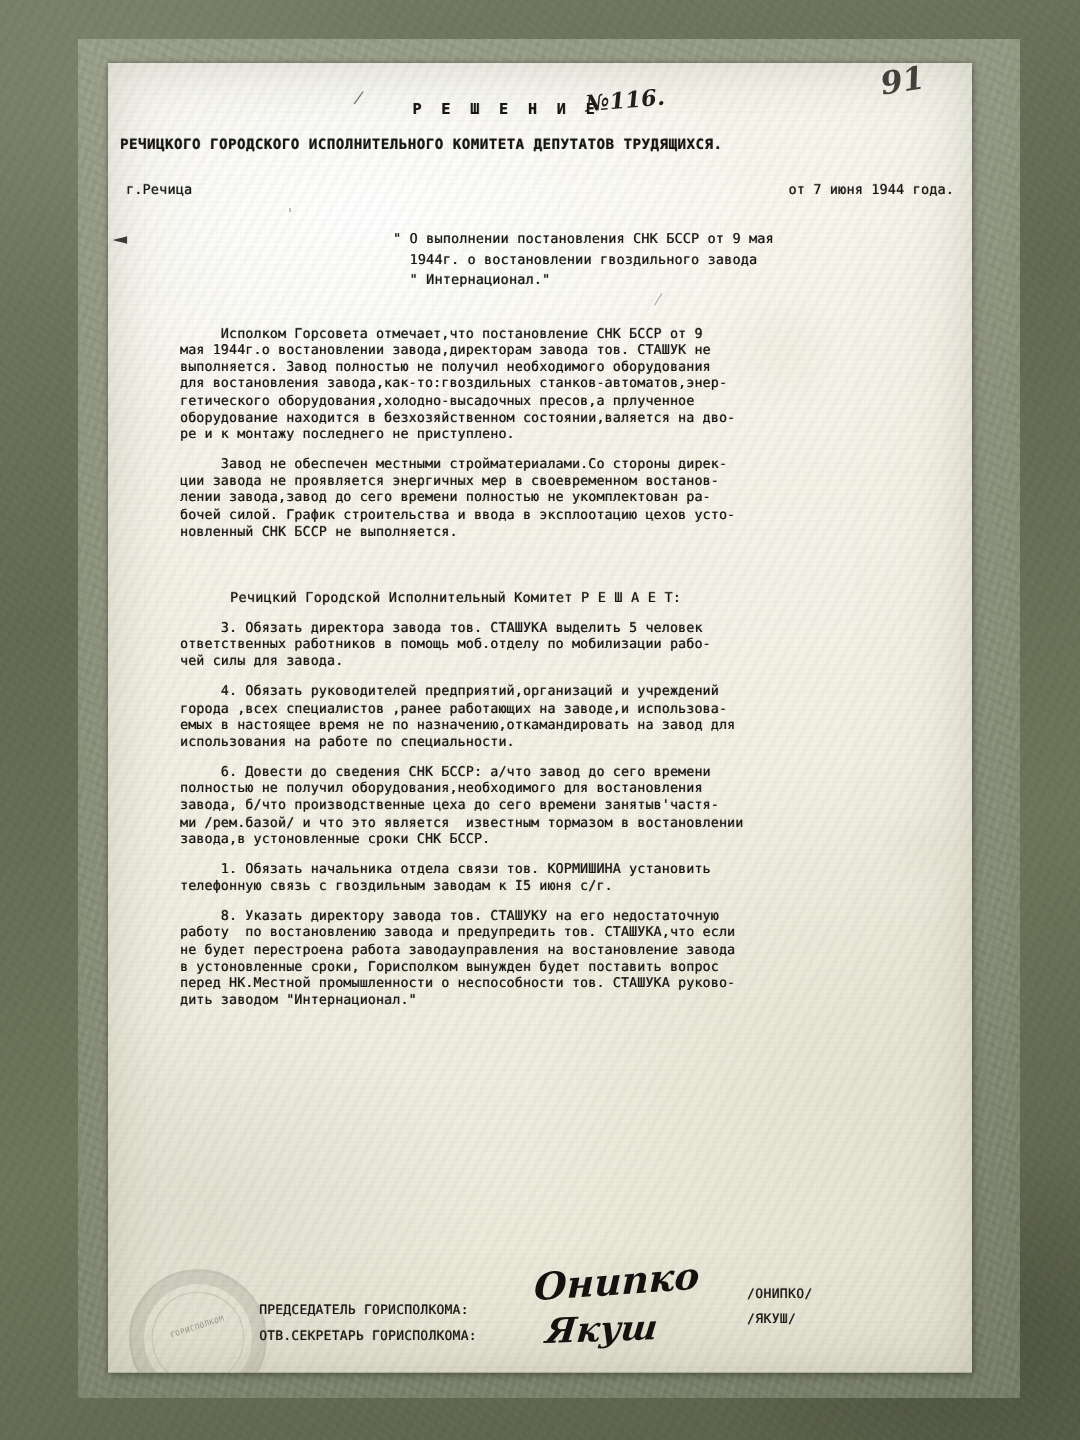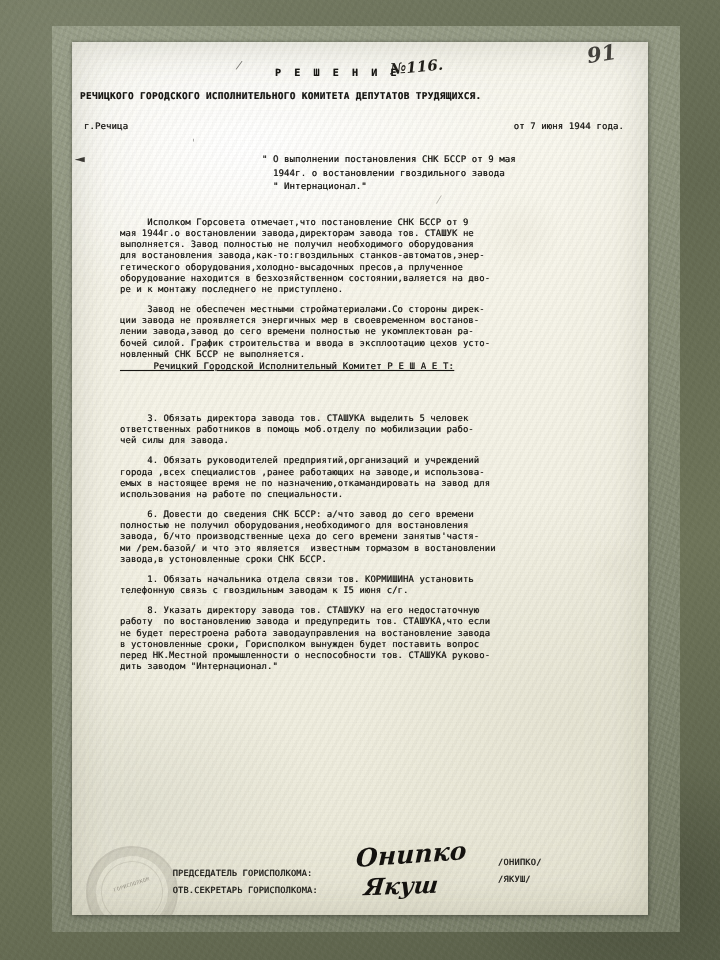--- a/index.html
+++ b/index.html
@@ -125,39 +125,39 @@
   #hdr-org{
     position:absolute; left:8px; top:49px;
     font-size:9.4px; letter-spacing:.35px; font-weight:700;
     white-space:pre;
   }
   #hdr-city{
     position:absolute; left:12px; top:80px;
     font-size:9px; white-space:pre;
   }
   #hdr-date{
-    position:absolute; right:24px; top:80px;
+    position:absolute; right:12px; top:80px;
     font-size:9px; white-space:pre;
   }
   #subject{
     position:absolute; left:190px; top:112px;
     font-size:9px; line-height:13.6px; white-space:pre;
   }
 
   
   #body{
     position:absolute; left:48px; top:176px;
     width: 500px;
   }
   .para { margin: 0 0 9px 0; white-space: pre; }
   .para:last-child { margin-bottom: 0; }
 
   #resolves{
-    position:absolute; left:48px; top:320px;
-    font-size:9px; white-space:pre; letter-spacing:.15px;text-decoration:underline;
+    position:absolute; left:48px; top:352px;
+    font-size:9px; white-space:pre; letter-spacing:.15px;
   }
 
   #items{
     position:absolute; left:48px; top:372px;
     width: 500px;
   }
 
   
   #sig{
     position:absolute; left:48px; top:816px;

